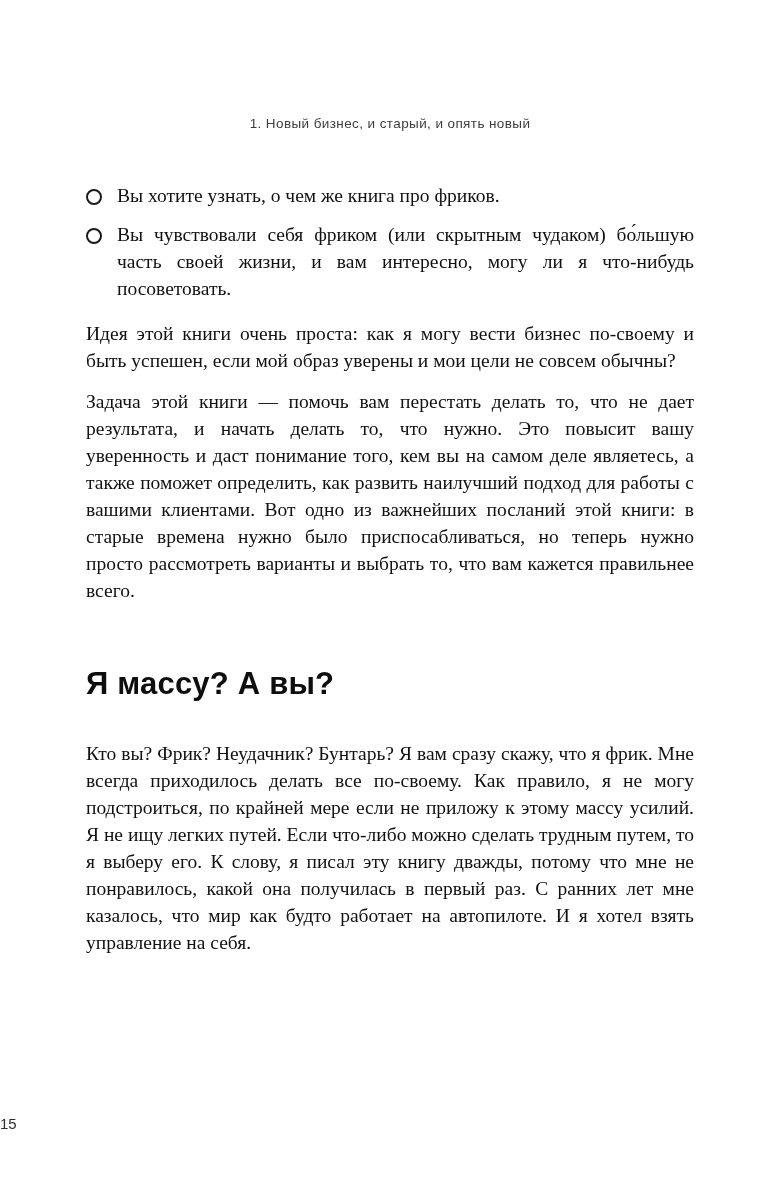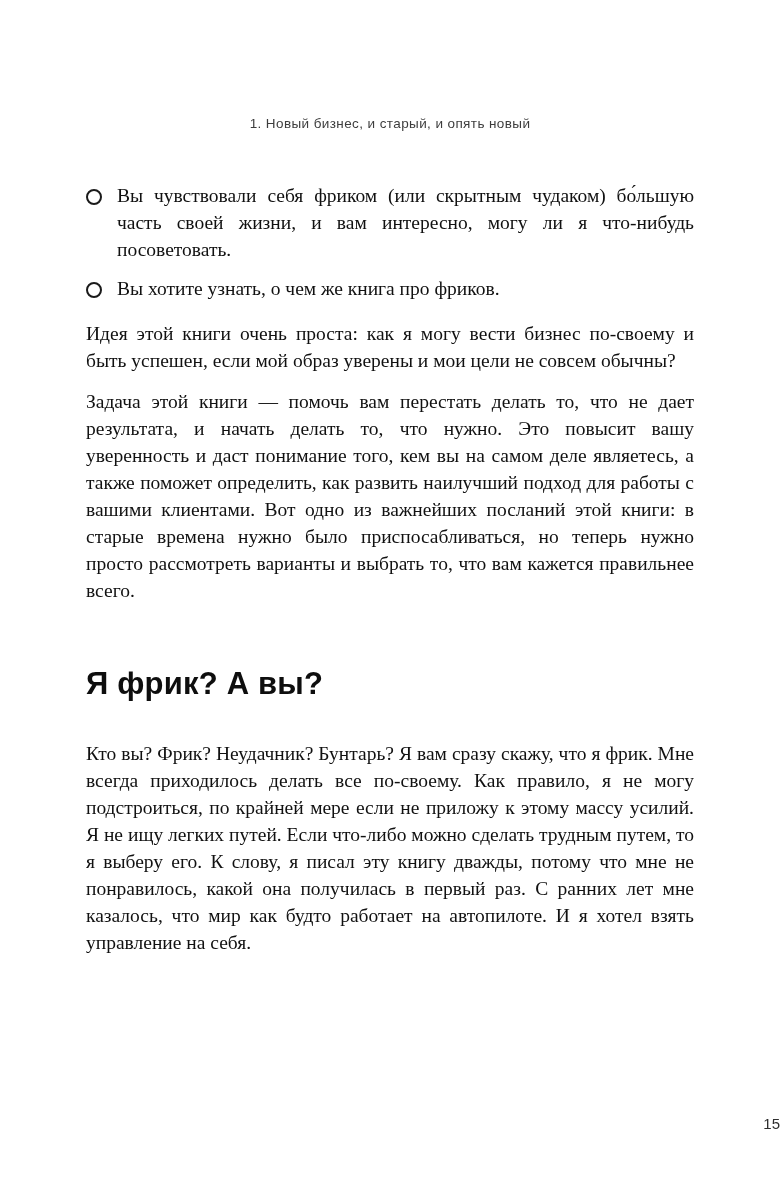--- a/index.html
+++ b/index.html
@@ -64,50 +64,50 @@
     font-weight: 700;
     color: #0e0e0e;
     margin: 58px 0 36px 0;
     letter-spacing: 0.2px;
   }
   .page-number {
     position: absolute;
     left: 0;
     right: 0;
     bottom: 86px;
-    text-align: right;
+    text-align: left;
     font-family: "Liberation Sans", "DejaVu Sans", sans-serif;
     font-size: 15px;
     color: #2e2e2e;
   }
 </style>
 </head>
 <body>
 
 <div class="page">
 
   <div class="running-head">1. Новый бизнес, и старый, и опять новый</div>
 
   <div class="content body-text">
 
     <ul class="bullet-list">
       <li class="bullet-item">
         <span class="bullet"></span>
-        <span class="bullet-text">Вы чувствовали себя фриком (или скрытным чудаком) бо́льшую часть своей жизни, и вам интересно, могу ли я что-нибудь посоветовать.</span>
+        <span class="bullet-text">Вы хотите узнать, о чем же книга про фриков.</span>
       </li>
       <li class="bullet-item">
         <span class="bullet"></span>
-        <span class="bullet-text">Вы хотите узнать, о чем же книга про фриков.</span>
+        <span class="bullet-text">Вы чувствовали себя фриком (или скрытным чудаком) бо́льшую часть своей жизни, и вам интересно, могу ли я что-нибудь посоветовать.</span>
       </li>
     </ul>
 
     <p>Идея этой книги очень проста: как я могу вести бизнес по-своему и быть успешен, если мой образ уверены и мои цели не совсем обычны?</p>
     <p>Задача этой книги — помочь вам перестать делать то, что не дает результата, и начать делать то, что нужно. Это повысит вашу уверенность и даст понимание того, кем вы на самом деле являетесь, а также поможет определить, как развить наилучший подход для работы с вашими клиентами. Вот одно из важнейших посланий этой книги: в старые времена нужно было приспосабливаться, но теперь нужно просто рассмотреть варианты и выбрать то, что вам кажется правильнее всего.</p>
 
-    <h1 class="section-heading">Я фрик? А вы?</h1>
+    <h1 class="section-heading">Я массу? А вы?</h1>
 
     <p>Кто вы? Фрик? Неудачник? Бунтарь? Я вам сразу скажу, что я фрик. Мне всегда приходилось делать все по-своему. Как правило, я не могу подстроиться, по крайней мере если не приложу к этому массу усилий. Я не ищу легких путей. Если что-либо можно сделать трудным путем, то я выберу его. К слову, я писал эту книгу дважды, потому что мне не понравилось, какой она получилась в первый раз. С ранних лет мне казалось, что мир как будто работает на автопилоте. И я хотел взять управление на себя.</p>
 
   </div>
 
   <div class="page-number">15</div>
 
 </div>
 
 </body></html>

